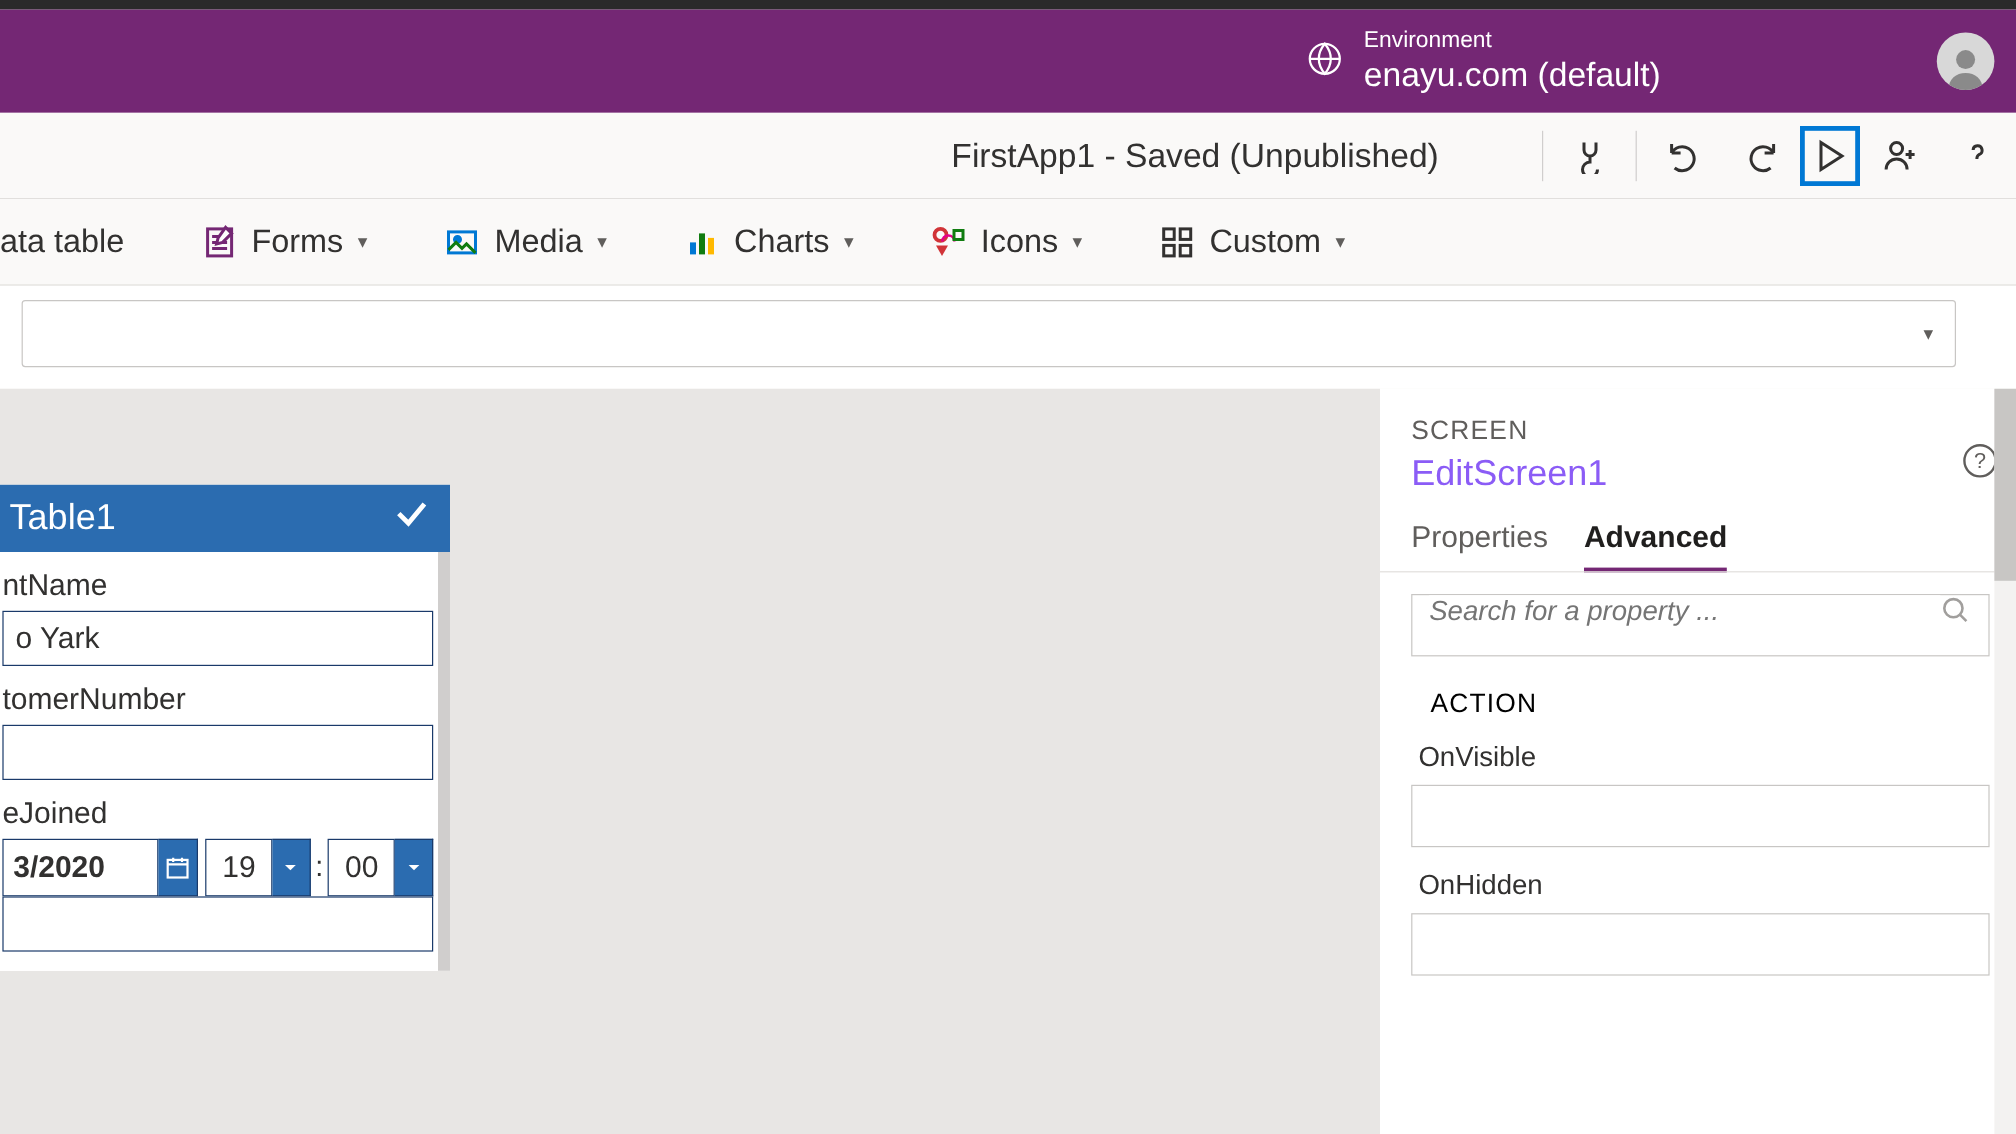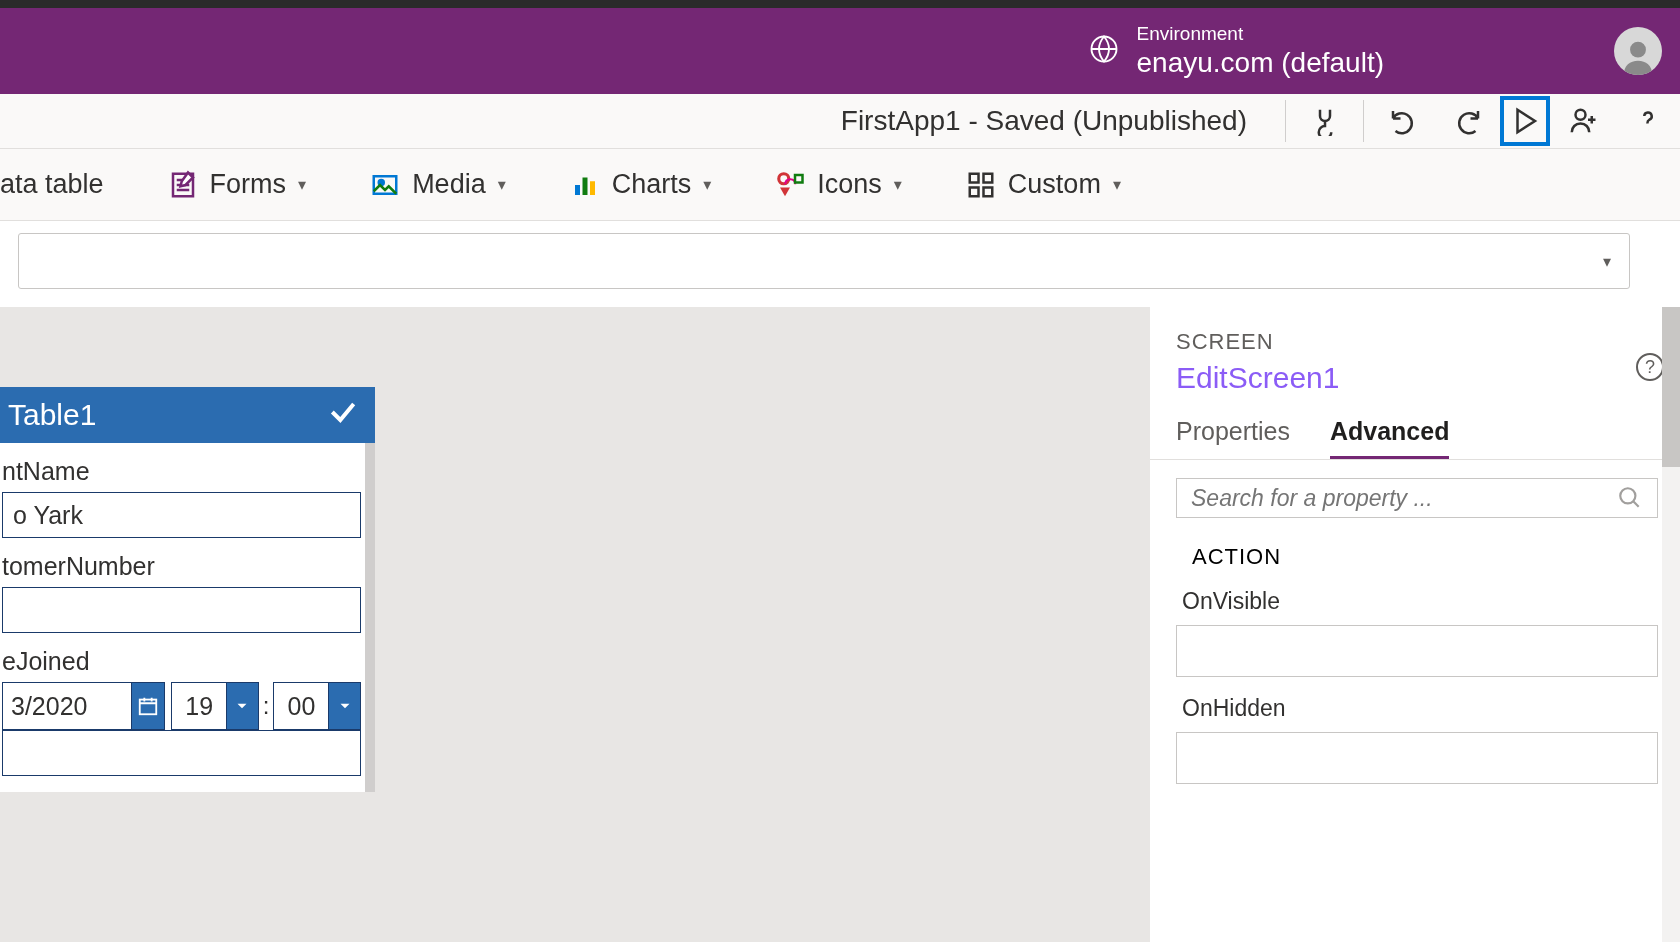--- a/index.html
+++ b/index.html
@@ -23,25 +23,26 @@
   .env-value { font-size: 28px; font-weight: 500; }
   .avatar {
     width: 48px; height: 48px; border-radius: 50%;
     background: #d8d8d8;
     display: flex; align-items: flex-end; justify-content: center;
     overflow: hidden;
   }
   .avatar svg { width: 38px; height: 38px; fill: #8a8a8a; }
 
   .title-bar {
-    height: 55px;
+    height: 72px;
     background: #faf9f8;
     border-bottom: 1px solid #e1dfdd;
     display: flex;
     align-items: center;
+    gap: 48px;
   }
   .app-title { flex: 1; text-align: right; padding-right: 32px; font-size: 28px; color: #323130; padding-left: 420px; }
   .tb-actions { display: flex; align-items: center; height: 100%; }
   .tb-btn {
     width: 65px; height: 100%;
     display: flex; align-items: center; justify-content: center;
     cursor: pointer;
   }
   .tb-btn svg { width: 30px; height: 30px; stroke: #323130; fill: none; stroke-width: 2; }
   .tb-sep { width: 1px; height: 42px; background: #d0cecd; margin: 0 6px; }
@@ -114,20 +115,21 @@
     font-family: inherit;
   }
   .date-row { display: flex; align-items: center; gap: 6px; }
   .date-input {
     width: 130px; height: 48px;
     border: 1.5px solid #1a3a6a;
     padding: 0 8px;
     font-size: 25px;
     font-family: inherit;
     color: #323130;
+    font-weight: bold;
   }
   .date-btn {
     width: 40px; height: 48px;
     background: #2b6cb0;
     display: flex; align-items: center; justify-content: center;
     border: 1.5px solid #1a3a6a; border-left: none;
     margin-left: -6px;
   }
   .date-btn svg { width: 22px; height: 22px; fill: white; }
   .time-sel {
@@ -152,30 +154,30 @@
     width: 530px;
     background: #fff;
     display: flex;
     flex-direction: column;
     position: relative;
   }
   .panel-pad { padding: 22px 26px 0 26px; }
   .panel-kind { color: #605e5c; font-size: 22px; letter-spacing: 1px; }
   .panel-name { font-size: 30px; color: #8b5cf6; margin-top: 6px; }
   .panel-help { position: absolute; right: 16px; top: 46px; width: 28px; height: 28px; border: 2px solid #605e5c; border-radius: 50%; display: flex; align-items:center; justify-content:center; color:#605e5c; font-size: 18px; cursor: pointer;}
-  .tabs { display: flex; gap: 40px; margin-top: 22px; }
+  .tabs { display: flex; gap: 30px; margin-top: 22px; }
   .tab { font-size: 25px; color: #605e5c; padding-bottom: 10px; cursor: pointer; }
   .tab.active { color: #201f1e; font-weight: 600; border-bottom: 4px solid #742774; }
   .panel-content { padding: 18px 22px 0 26px; border-top: 1px solid #e1dfdd; margin-top: -1px; position: relative; overflow-y: auto; flex: 1;}
   .right-scroll { position: absolute; right: 0; top: 0; width: 18px; bottom: 0; background: #f3f2f1; }
   .right-scroll .thumb { width: 100%; background: #c8c6c4; height: 160px; }
   .search-box {
-    height: 40px;
+    height: 52px;
     border: 1px solid #c8c6c4;
-    display: flex; align-items: center;
+    display: flex; align-items: flex-start;
     padding: 0 14px;
     background: #fff;
   }
   .search-box input {
     flex: 1; border: none; outline: none;
     font-size: 23px; font-style: italic; color: #a19f9d;
     font-family: inherit;
   }
   .search-box svg { width: 26px; height: 26px; stroke: #a19f9d; fill: none; stroke-width: 2; }
   .section-hdr { font-size: 22px; font-weight: 400; color: #000000; letter-spacing: 1px; margin: 26px 16px 4px;}

